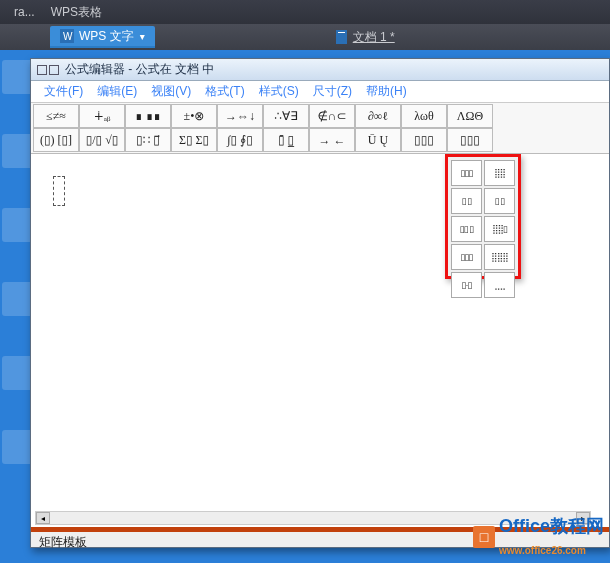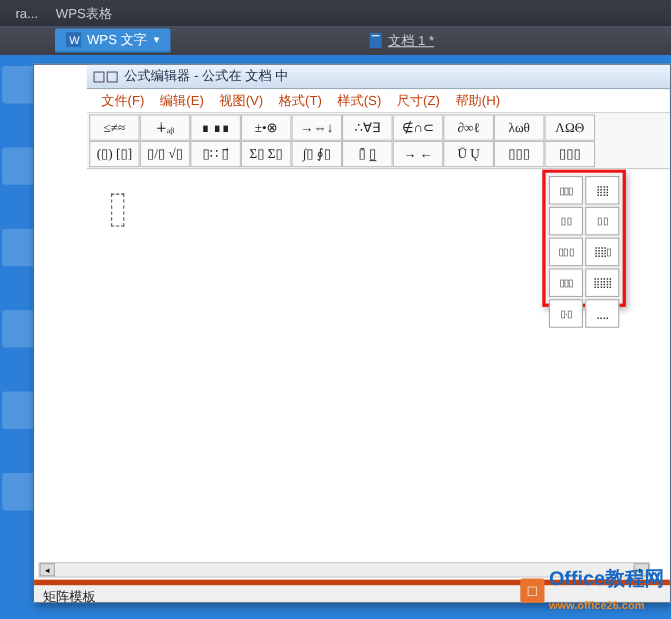--- a/index.html
+++ b/index.html
@@ -13,26 +13,26 @@
 .wps-active-tab svg { margin-right: 5px; }
 .wps-active-tab .chev { margin-left: 6px; font-size: 10px; }
 .doc-title { color:#c9cbd0; font-size:12px; display:flex; align-items:center; margin-left:180px;text-decoration:underline;}
 .doc-title svg{margin-right:4px;}
 
 
 .desktop-icons { position: absolute; left: 2px; top: 60px; width: 38px; height: 470px; display:flex; flex-direction:column; gap:40px; color:#fff; font-size:10px;}
 .desktop-icons .dicon{width:34px;height:34px;background:rgba(255,255,255,.18);border-radius:3px;}
 
 
-.eq-window { position: absolute; left: 30px; top: 58px; width: 580px; height: 490px; background: #fff; border: 1px solid #5b6c81; box-shadow: 2px 4px 8px rgba(0,0,0,.4); padding-left: 48px; }
+.eq-window { position: absolute; left: 30px; top: 58px; width: 580px; height: 490px; background: #fff; border: 1px solid #5b6c81; box-shadow: 2px 4px 8px rgba(0,0,0,.4); }
 .eq-titlebar { height: 22px; background: linear-gradient(#ebf3fb,#cdddf0); display: flex; align-items: center; padding: 0 6px; font-size: 12px; color: #1a2b42; border-bottom:1px solid #9ab; }
 .eq-titlebar .tb-icons{display:flex;gap:2px;margin-right:6px;}
 .eq-titlebar .tb-icons span{width:10px;height:10px;border:1px solid #556;display:inline-block;}
 
-.eq-menubar { height: 22px; display: flex; align-items: center; padding-left: 6px; font-size: 12px; color: #c2410c; border-bottom: 1px solid #ccc; }
+.eq-menubar { height: 22px; display: flex; align-items: center; padding-left: 6px; font-size: 12px; color: #3b82f6; border-bottom: 1px solid #ccc; }
 .eq-menubar .mitem { padding: 2px 7px; cursor: default; }
 
 .eq-toolbar { border-bottom: 1px solid #bbb; padding: 1px 2px; background:#f7f7f7;}
 .eq-toolbar-row { display: flex; }
 .tool-cell { width: 46px; height: 24px; border: 1px solid #bcbcbc; background: #fafafa; display: flex; align-items: center; justify-content: center; font-size: 12px; font-family: "Times New Roman", serif; color: #222; cursor:default;}
 
 .eq-canvas { position: relative; height: 380px; background: #fff; overflow:hidden;}
 .placeholder-box { position: absolute; left: 22px; top: 22px; width: 12px; height: 30px; border: 1px dashed #555; }
 
 

